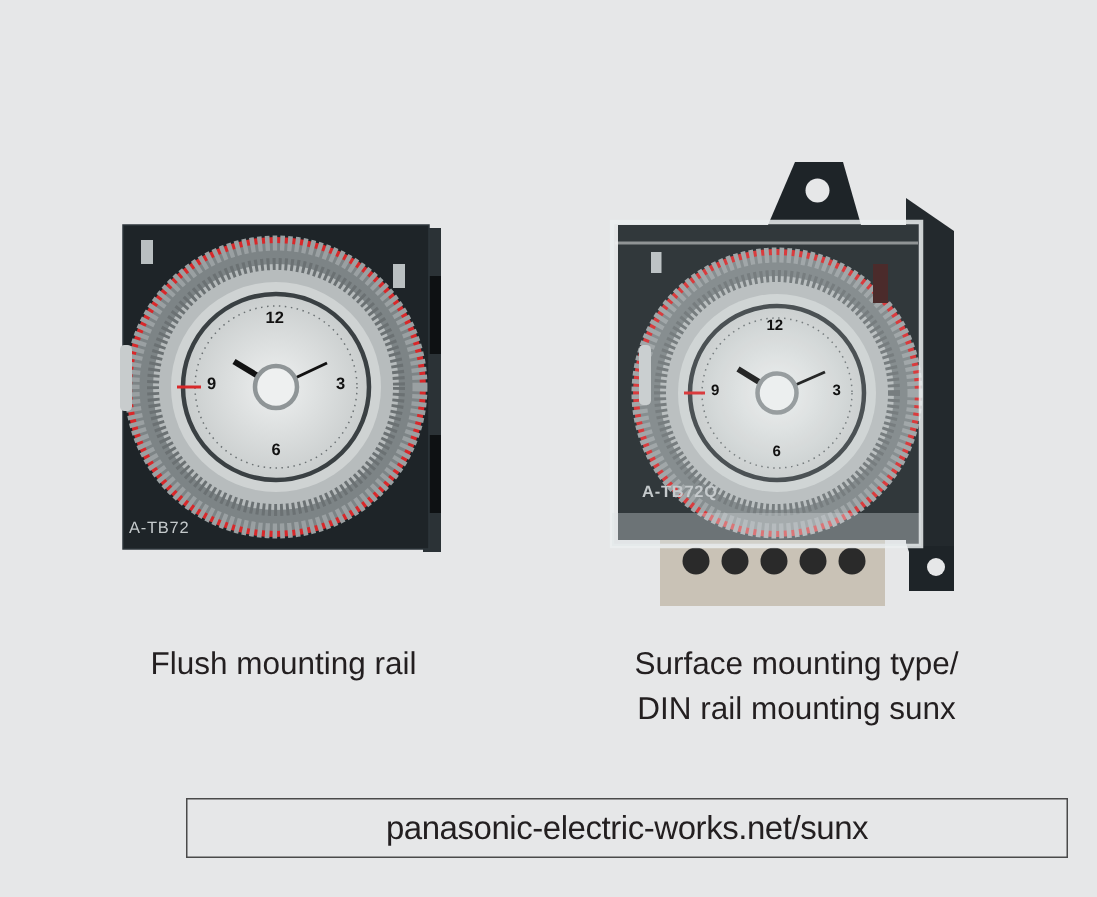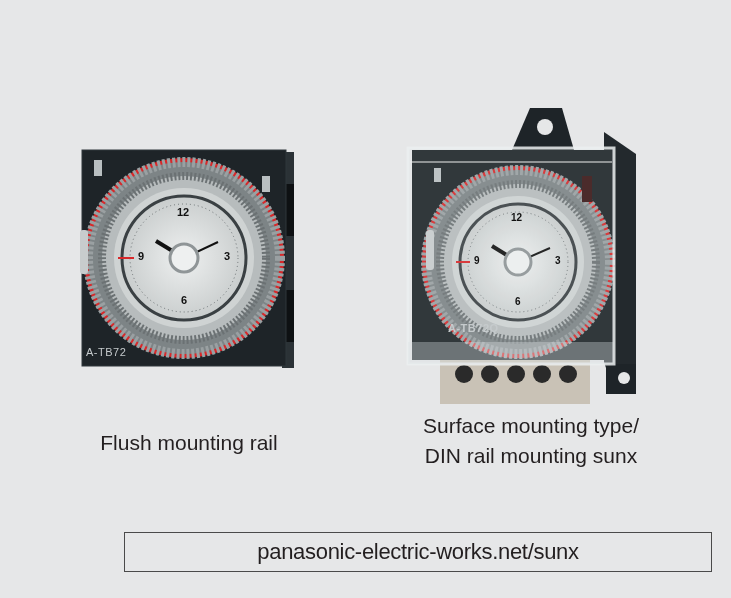--- a/index.html
+++ b/index.html
@@ -118,31 +118,31 @@
     <circle cx="114" cy="160" r="13" fill="#eef0f0" stroke="#8f9597" stroke-width="3"></circle>
     <line x1="52" y1="160" x2="66" y2="160" stroke="#d8282a" stroke-width="2"></line>
     <rect x="22" y="128" width="8" height="40" rx="3" fill="#c8cccd"></rect>
     <rect x="30" y="66" width="7" height="14" fill="#b9bfc1"></rect>
     <rect x="178" y="74" width="10" height="26" fill="#3a1616"></rect>
 
     <rect x="4" y="46" width="206" height="216" fill="rgba(230,235,240,0.10)" stroke="rgba(235,238,240,0.85)" stroke-width="3"></rect>
     <line x1="6" y1="60" x2="208" y2="60" stroke="rgba(240,240,240,0.5)" stroke-width="2"></line>
     <rect x="4" y="240" width="206" height="22" fill="rgba(220,225,228,0.35)"></rect>
   </svg>
-  <span style="position:absolute; left:24px; top:220px; font-size:11px; font-weight:bold; color:#c5cacc; letter-spacing:0.5px;margin-left:20px;">A-TB72Q</span>
+  <span style="position:absolute; left:24px; top:220px; font-size:11px; font-weight:bold; color:#c5cacc; letter-spacing:0.5px;">A-TB72Q</span>
   <span style="position:absolute; left:107px; top:110px; font-size:10px; font-weight:bold; color:#111;">12</span>
   <span style="position:absolute; left:151px; top:153px; font-size:10px; font-weight:bold; color:#111;">3</span>
   <span style="position:absolute; left:111px; top:194px; font-size:10px; font-weight:bold; color:#111;">6</span>
   <span style="position:absolute; left:70px; top:153px; font-size:10px; font-weight:bold; color:#111;">9</span>
 </div>
 
 <div class="caption" style="left:60px; top:428px; width:258px;">
   <div>Flush mounting rail</div>
 </div>
 
-<div class="caption" style="left:395px; top:411px; width:272px;">
+<div class="caption" style="left:395px; top:428px; width:272px;">
   <div>Surface mounting type/</div>
   <div>DIN rail mounting sunx</div>
 </div>
 
 <div class="url-box">
   <span class="url-text">panasonic-electric-works.net/sunx</span>
 </div>
 
 </body></html>

